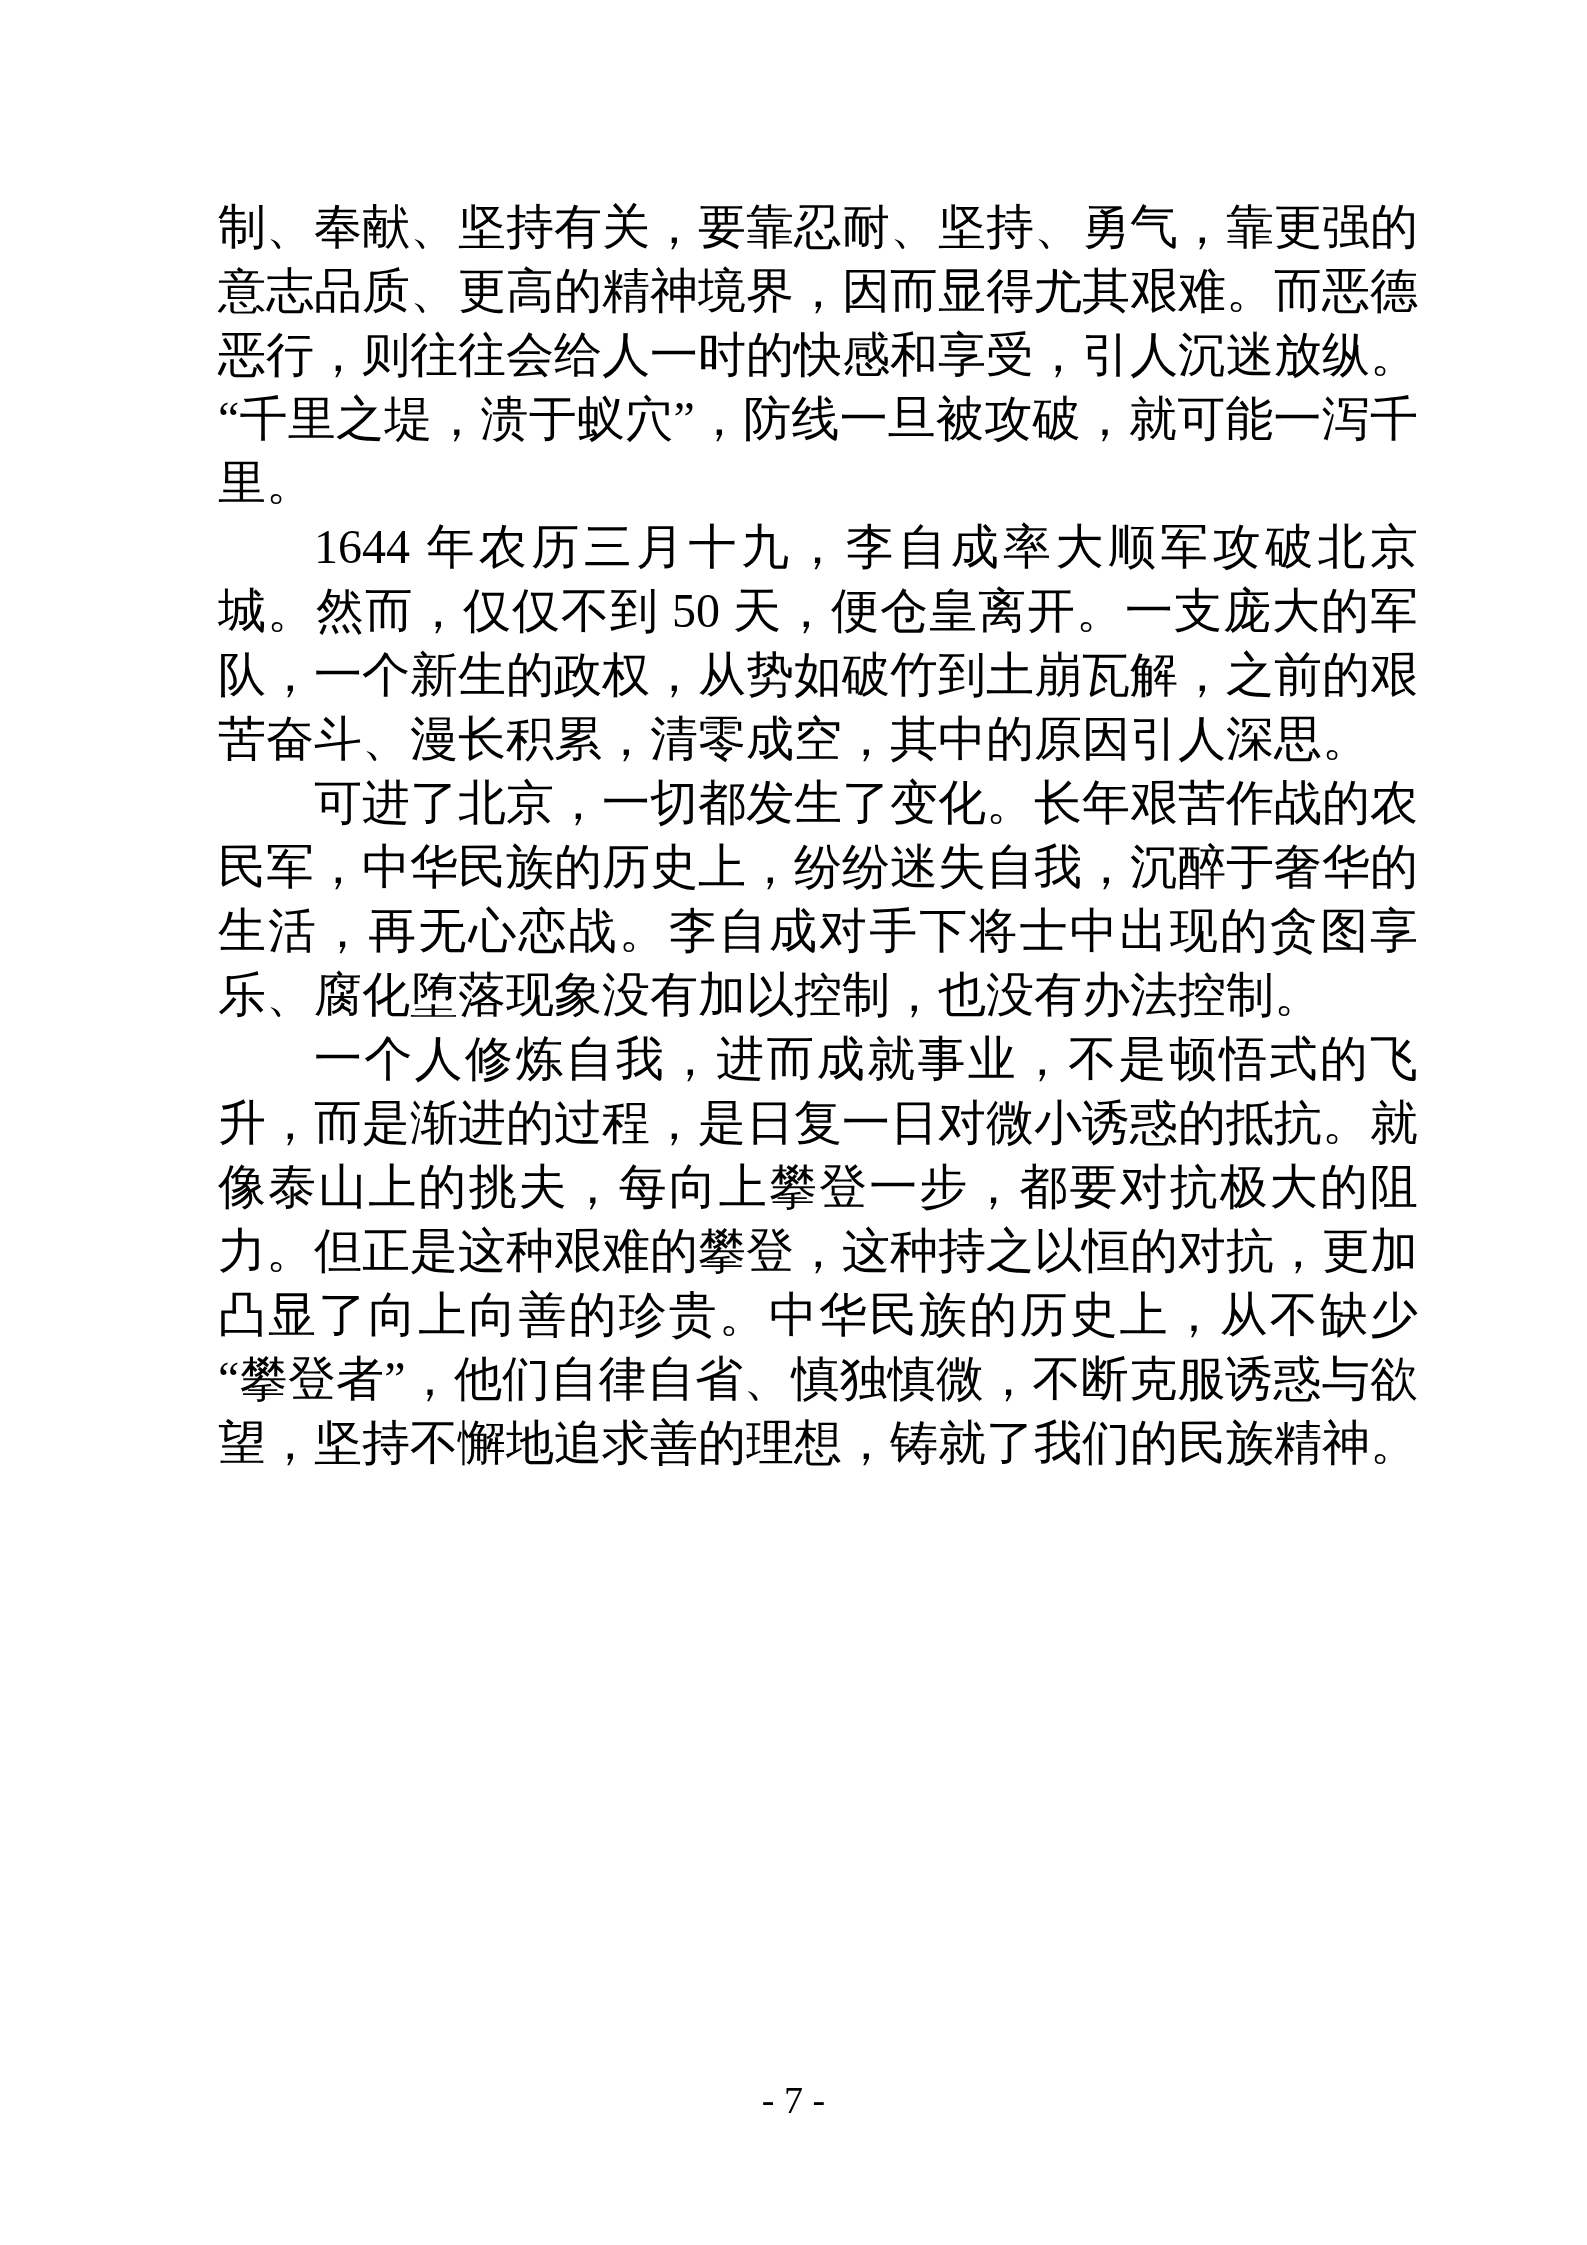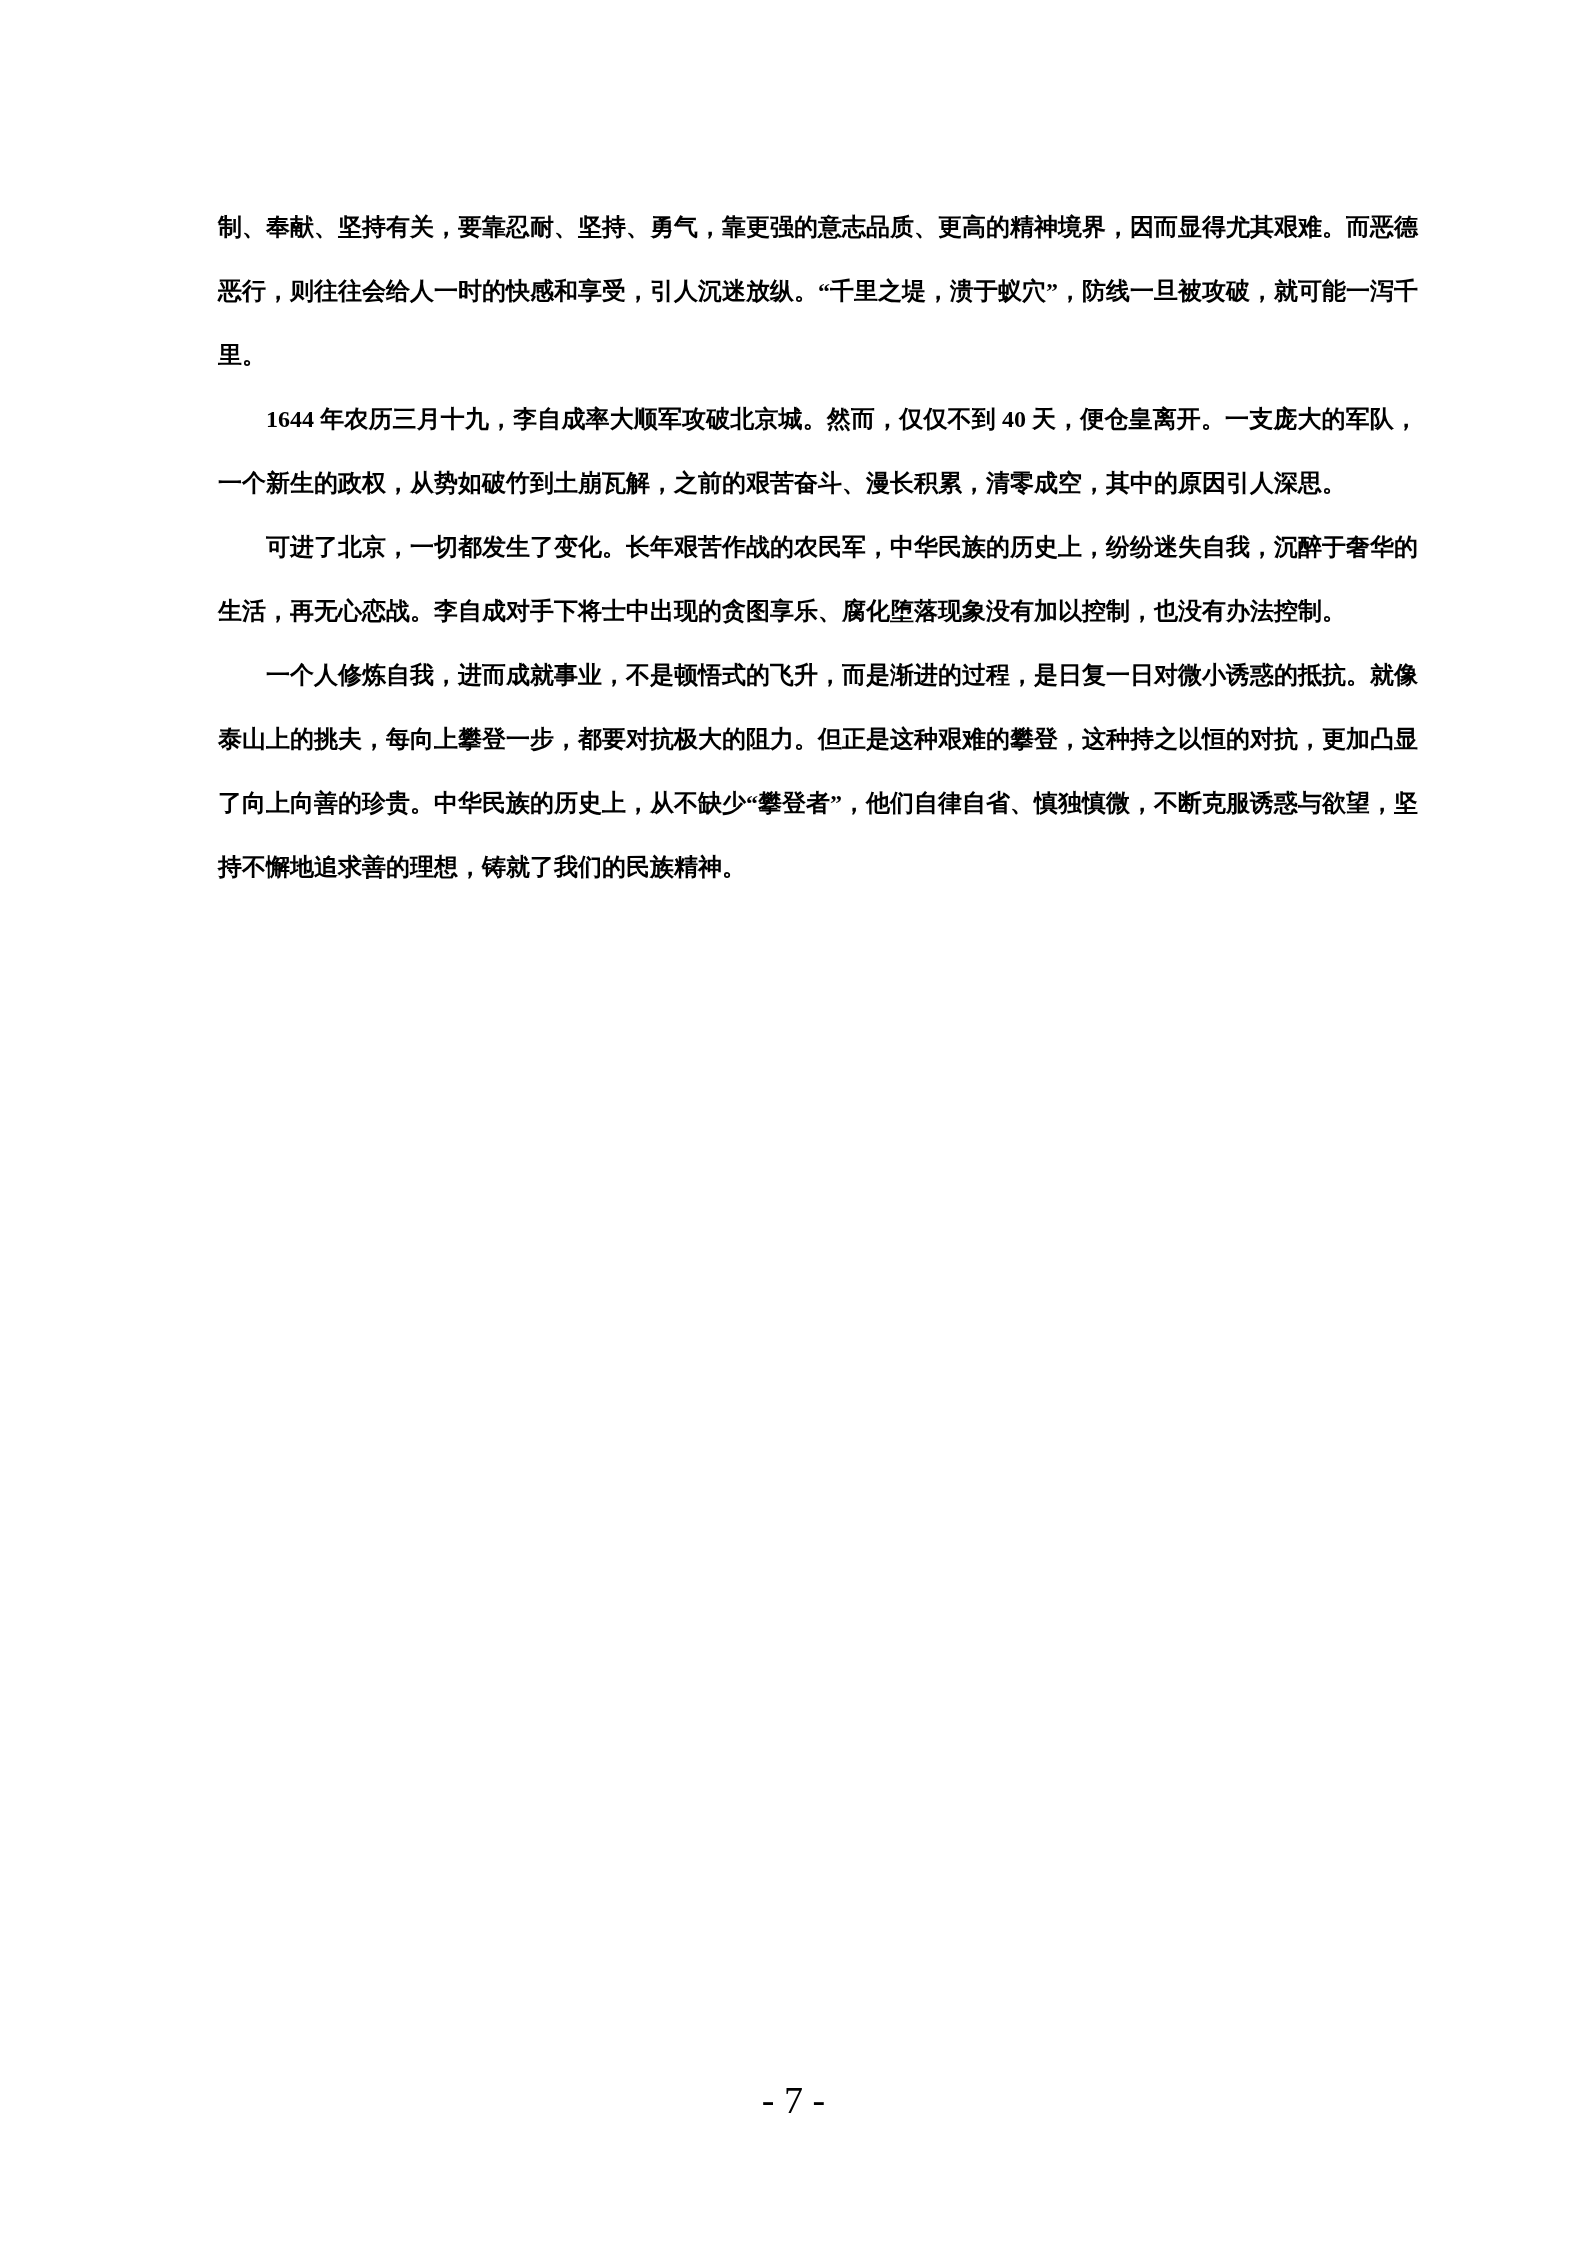--- a/index.html
+++ b/index.html
@@ -14,25 +14,24 @@
     background: #ffffff;
     color: #000000;
     overflow: hidden;
   }
   .content {
     position: absolute;
     left: 218px;
     top: 195px;
     width: 1200px;
     font-family: "Liberation Serif", "DejaVu Serif", serif;
-    font-size: 24px;
+    font-size: 48px;
     line-height: 64px;
     text-align: justify;
     color: #000000;
-    font-weight: bold;
   }
   .para {
     margin: 0;
     padding: 0;
   }
   .para.indent {
     text-indent: 2em;
   }
   .footer {
     position: absolute;
@@ -45,20 +44,20 @@
     line-height: 48px;
     color: #000000;
   }
 </style>
 </head>
 <body>
 
 <div class="page">
   <div class="content">
     <p class="para">制、奉献、坚持有关，要靠忍耐、坚持、勇气，靠更强的意志品质、更高的精神境界，因而显得尤其艰难。而恶德恶行，则往往会给人一时的快感和享受，引人沉迷放纵。“千里之堤，溃于蚁穴”，防线一旦被攻破，就可能一泻千里。</p>
-    <p class="para indent">1644 年农历三月十九，李自成率大顺军攻破北京城。然而，仅仅不到 40 天，便仓皇离开。一支庞大的军队，一个新生的政权，从势如破竹到土崩瓦解，之前的艰苦奋斗、漫长积累，清零成空，其中的原因引人深思。</p>
+    <p class="para indent">1644 年农历三月十九，李自成率大顺军攻破北京城。然而，仅仅不到 50 天，便仓皇离开。一支庞大的军队，一个新生的政权，从势如破竹到土崩瓦解，之前的艰苦奋斗、漫长积累，清零成空，其中的原因引人深思。</p>
     <p class="para indent">可进了北京，一切都发生了变化。长年艰苦作战的农民军，中华民族的历史上，纷纷迷失自我，沉醉于奢华的生活，再无心恋战。李自成对手下将士中出现的贪图享乐、腐化堕落现象没有加以控制，也没有办法控制。</p>
     <p class="para indent">一个人修炼自我，进而成就事业，不是顿悟式的飞升，而是渐进的过程，是日复一日对微小诱惑的抵抗。就像泰山上的挑夫，每向上攀登一步，都要对抗极大的阻力。但正是这种艰难的攀登，这种持之以恒的对抗，更加凸显了向上向善的珍贵。中华民族的历史上，从不缺少“攀登者”，他们自律自省、慎独慎微，不断克服诱惑与欲望，坚持不懈地追求善的理想，铸就了我们的民族精神。</p>
   </div>
   <div class="footer">
     <span>- 7 -</span>
   </div>
 </div>
 
 </body></html>

